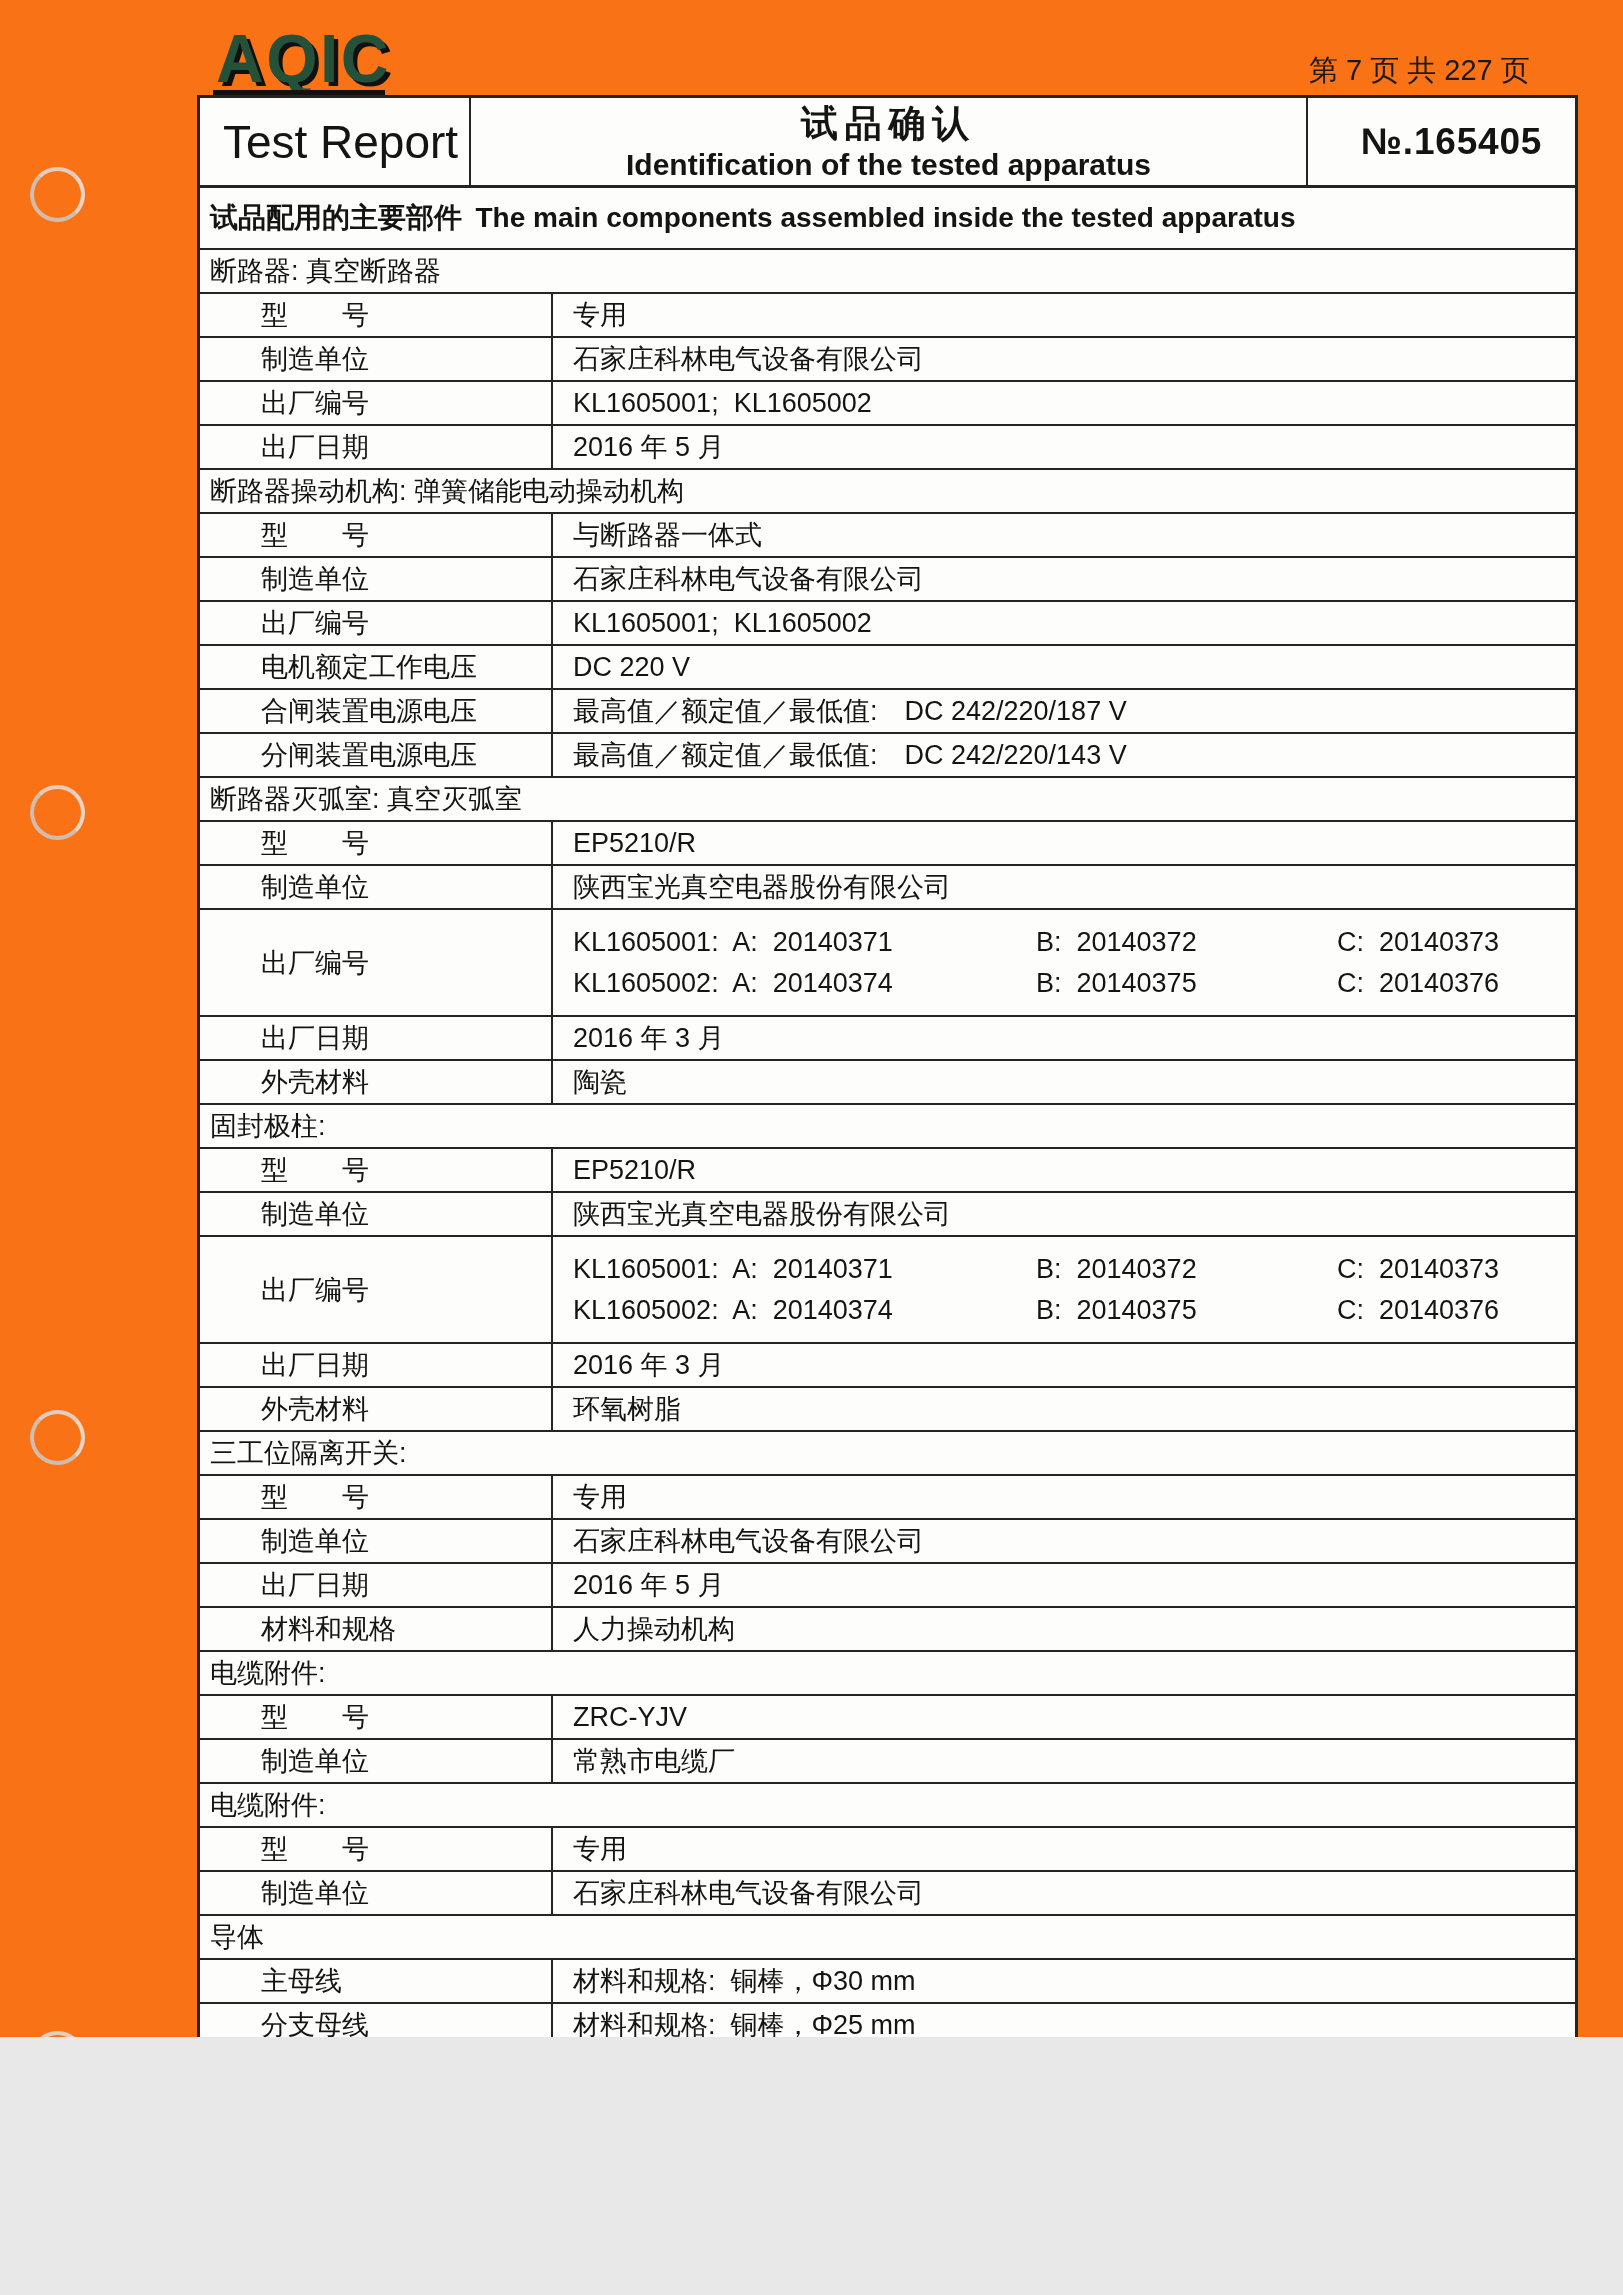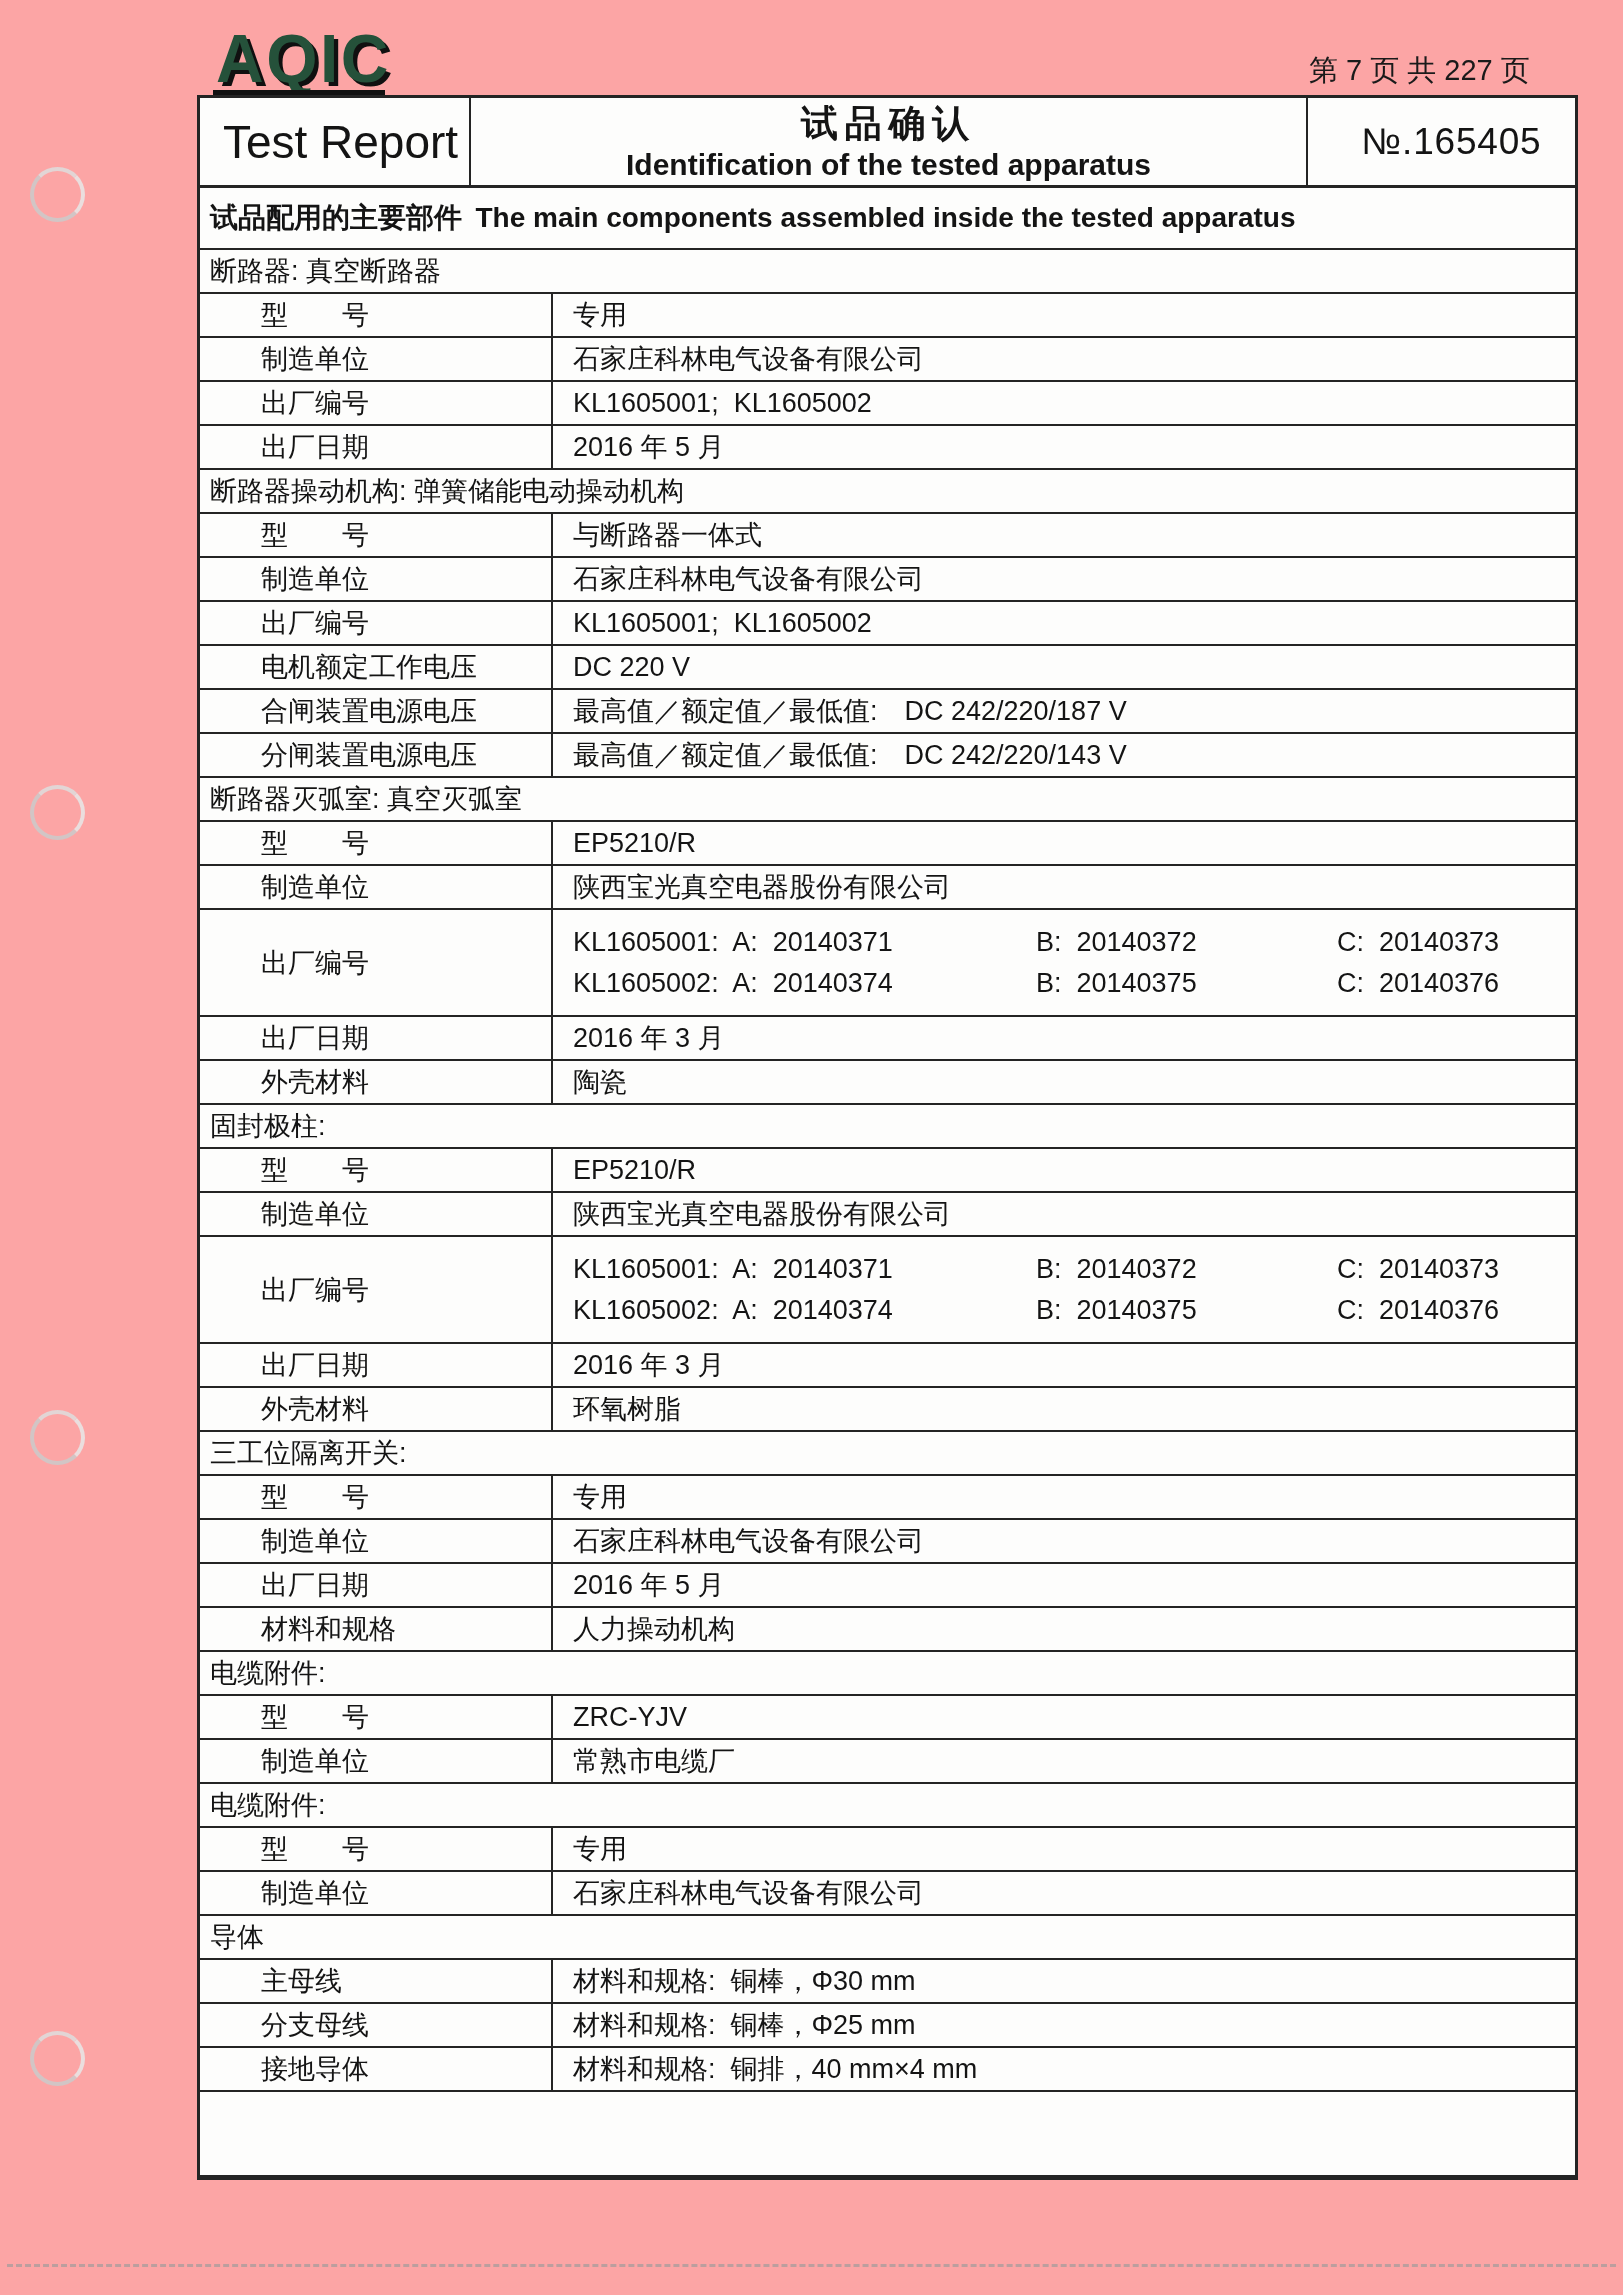--- a/index.html
+++ b/index.html
@@ -1,19 +1,19 @@
 <!DOCTYPE html>
 <html style="font-size:13.5px"><head>
 <meta charset="utf-8">
 <style>
   html,body{margin:0;padding:0;background:#e8e8e8;}
   .page{
     position:relative;
-    width:1623px;height:2295px;
-    background:#fca5a5;
+    width:1623px;height:2037px;
+    background:#f97316;
     font-family:"Liberation Sans","DejaVu Sans",sans-serif;
     color:#141414;
     overflow:hidden;
   }
   
   .logo{
     position:absolute;left:216px;top:18.6px;
     font-size:66px;font-weight:700;letter-spacing:2.5px;
     color:#25513a;
     text-shadow:4.2px 3.4px 0 #101010;
@@ -39,21 +39,21 @@
   
   .doc-table{
     position:absolute;left:197px;top:95px;width:1381px;
     border:3.4px solid #242424;border-bottom-width:5px;
     box-sizing:border-box;background:#fdfdfc;
   }
   .head-row{display:flex;height:87px;box-sizing:border-box;}
   .head-cell{box-sizing:border-box;display:flex;flex-direction:column;align-items:center;justify-content:center;}
   .hc-left{width:271px;border-right:2.5px solid #242424;font-size:46px;padding-left:12px;}
   .hc-mid{width:837px;border-right:2.5px solid #242424;padding-top:1.7px;}
-  .hc-right{flex:1;font-size:37px;font-weight:400;letter-spacing:0.8px;margin-left:20px;}
+  .hc-right{flex:1;font-size:37px;font-weight:700;letter-spacing:0.8px;margin-left:20px;}
   .title-zh{font-size:37px;font-weight:700;letter-spacing:6.8px;line-height:44px;}
   .title-en{font-size:30px;font-weight:700;line-height:37px;}
   .components-row{
     height:63px;box-sizing:border-box;border-top:3.4px solid #242424;
     display:flex;align-items:center;padding-left:10px;
     font-weight:700;
   }
   .comp-zh{font-size:28px;margin-right:13.5px;}
   .comp-en{font-size:28px;}
   .section-title{

